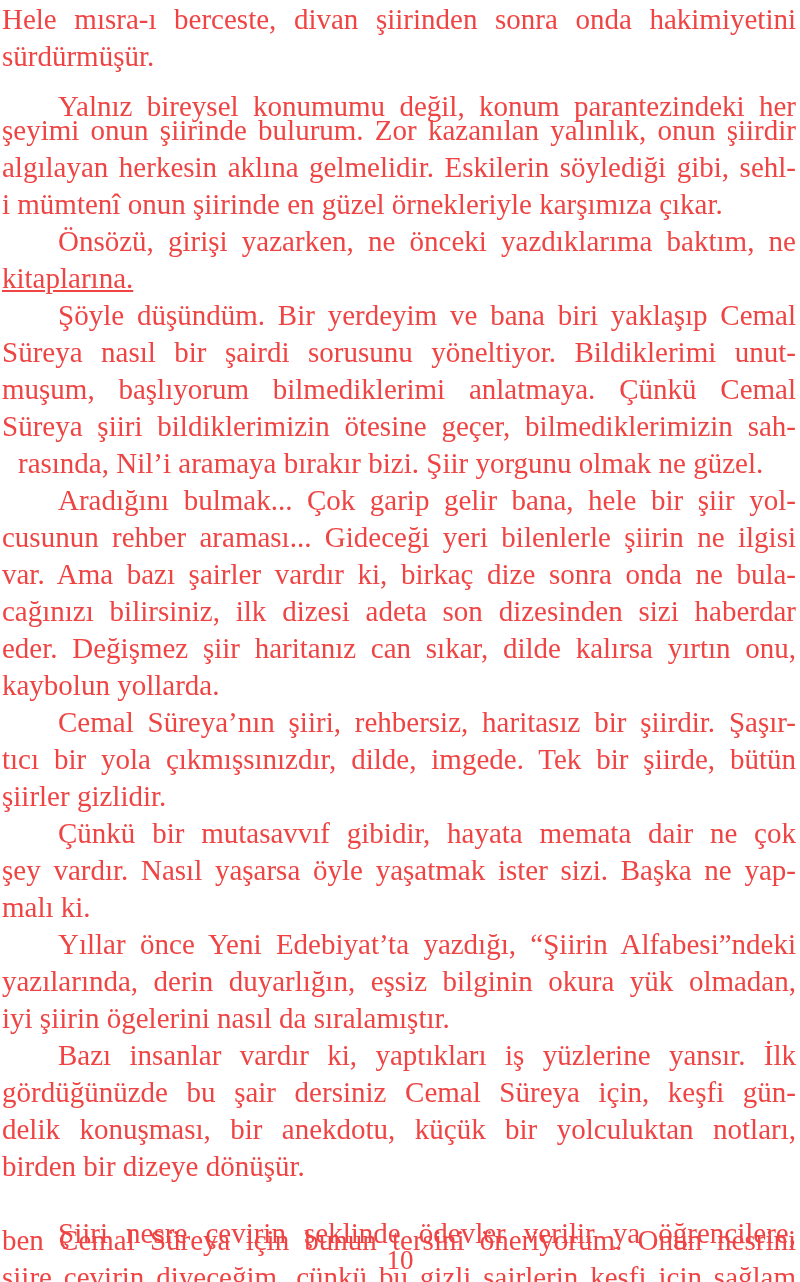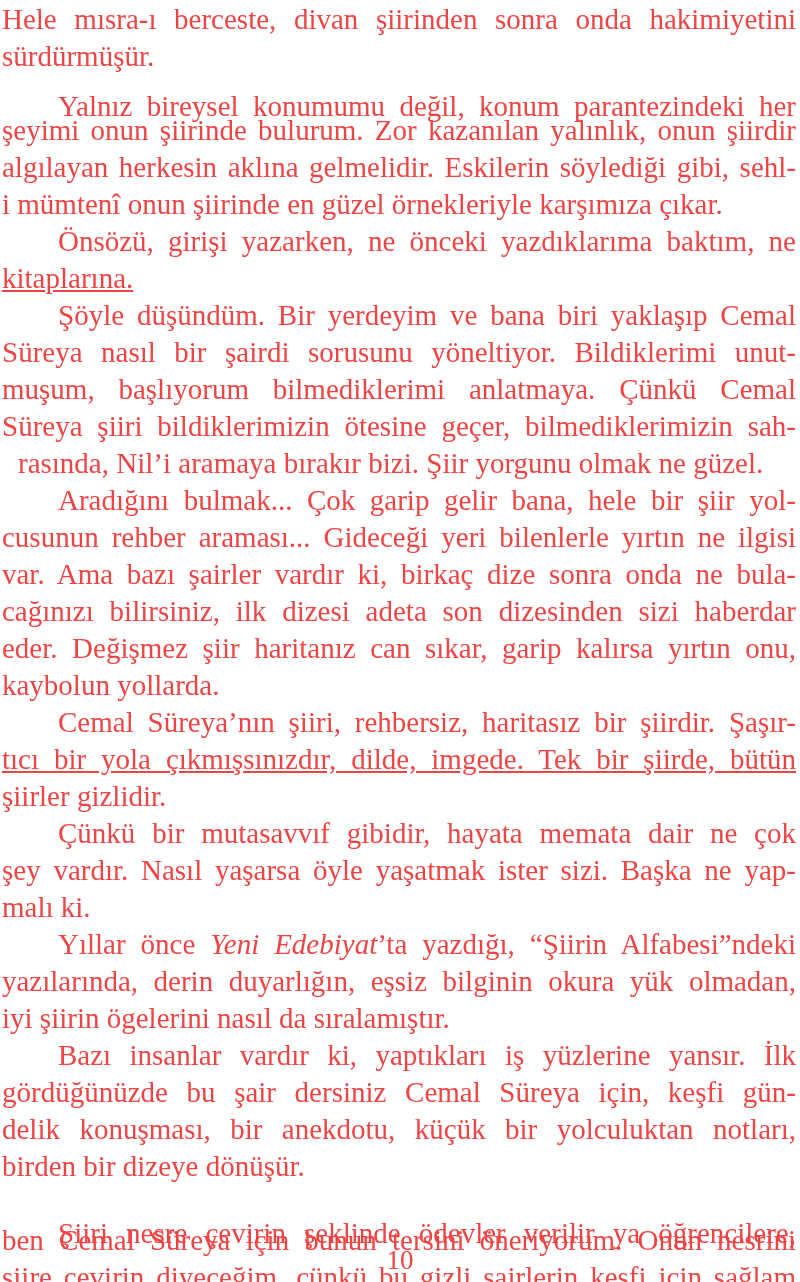--- a/index.html
+++ b/index.html
@@ -15,48 +15,48 @@
     height: 37px; line-height: 37px;
     white-space: nowrap;
     text-align: justify; text-align-last: justify;
   }
   .line.indent { padding-left: 56px; width: 738px; }
   .line.last { text-align-last: left; }
   .page-number {
     position: absolute; left: 0; width: 800px; top: 1243px;
     text-align: center; font-size: 27px; line-height: 34px;
   }
-  .it { font-style: italic; }
+  .it { }
 </style>
 </head>
 <body>
 
 <div class="page">
   <div id="text-body">
       <div class="line" style="top: 1px; white-space: normal; overflow: hidden;">Hele mısra-ı berceste, divan şiirinden sonra onda hakimiyetini</div>
       <div class="line last" style="top: 38px; white-space: normal; overflow: hidden;">sürdürmüşür.</div>
       <div class="line indent" style="top: 88px; white-space: normal; overflow: hidden;">Yalnız bireysel konumumu değil, konum parantezindeki her</div>
       <div class="line" style="top: 112px; white-space: normal; overflow: hidden;">şeyimi onun şiirinde bulurum. Zor kazanılan yalınlık, onun şiirdir</div>
       <div class="line" style="top: 149px; white-space: normal; overflow: hidden;">algılayan herkesin aklına gelmelidir. Eskilerin söylediği gibi, sehl-</div>
       <div class="line last" style="top: 186px; white-space: normal; overflow: hidden;">i mümtenî onun şiirinde en güzel örnekleriyle karşımıza çıkar.</div>
       <div class="line indent" style="top: 223px; white-space: normal; overflow: hidden;">Önsözü, girişi yazarken, ne önceki yazdıklarıma baktım, ne</div>
       <div class="line last" style="top: 260px; white-space: normal; overflow: hidden; text-decoration: underline;">kitaplarına.</div>
       <div class="line indent" style="top: 297px; white-space: normal; overflow: hidden;">Şöyle düşündüm. Bir yerdeyim ve bana biri yaklaşıp Cemal</div>
       <div class="line" style="top: 334px; white-space: normal; overflow: hidden;">Süreya nasıl bir şairdi sorusunu yöneltiyor. Bildiklerimi unut-</div>
       <div class="line" style="top: 371px; white-space: normal; overflow: hidden;">muşum, başlıyorum bilmediklerimi anlatmaya. Çünkü Cemal</div>
       <div class="line" style="top: 408px; white-space: normal; overflow: hidden;">Süreya şiiri bildiklerimizin ötesine geçer, bilmediklerimizin sah-</div>
       <div class="line last" style="top: 445px; white-space: normal; overflow: hidden; margin-left: 16px;">rasında, Nil’i aramaya bırakır bizi. Şiir yorgunu olmak ne güzel.</div>
       <div class="line indent" style="top: 482px; white-space: normal; overflow: hidden;">Aradığını bulmak... Çok garip gelir bana, hele bir şiir yol-</div>
-      <div class="line" style="top: 519px; white-space: normal; overflow: hidden;">cusunun rehber araması... Gideceği yeri bilenlerle yırtın ne ilgisi</div>
+      <div class="line" style="top: 519px; white-space: normal; overflow: hidden;">cusunun rehber araması... Gideceği yeri bilenlerle şiirin ne ilgisi</div>
       <div class="line" style="top: 556px; white-space: normal; overflow: hidden;">var. Ama bazı şairler vardır ki, birkaç dize sonra onda ne bula-</div>
       <div class="line" style="top: 593px; white-space: normal; overflow: hidden;">cağınızı bilirsiniz, ilk dizesi adeta son dizesinden sizi haberdar</div>
-      <div class="line" style="top: 630px; white-space: normal; overflow: hidden;">eder. Değişmez şiir haritanız can sıkar, garip kalırsa yırtın onu,</div>
+      <div class="line" style="top: 630px; white-space: normal; overflow: hidden;">eder. Değişmez şiir haritanız can sıkar, dilde kalırsa yırtın onu,</div>
       <div class="line last" style="top: 667px; white-space: normal; overflow: hidden;">kaybolun yollarda.</div>
       <div class="line indent" style="top: 704px; white-space: normal; overflow: hidden;">Cemal Süreya’nın şiiri, rehbersiz, haritasız bir şiirdir. Şaşır-</div>
-      <div class="line" style="top: 741px; white-space: normal; overflow: hidden; text-decoration: underline;">tıcı bir yola çıkmışsınızdır, dilde, imgede. Tek bir şiirde, bütün</div>
+      <div class="line" style="top: 741px; white-space: normal; overflow: hidden;">tıcı bir yola çıkmışsınızdır, dilde, imgede. Tek bir şiirde, bütün</div>
       <div class="line last" style="top: 778px; white-space: normal; overflow: hidden;">şiirler gizlidir.</div>
       <div class="line indent" style="top: 815px; white-space: normal; overflow: hidden;">Çünkü bir mutasavvıf gibidir, hayata memata dair ne çok</div>
       <div class="line" style="top: 852px; white-space: normal; overflow: hidden;">şey vardır. Nasıl yaşarsa öyle yaşatmak ister sizi. Başka ne yap-</div>
       <div class="line last" style="top: 889px; white-space: normal; overflow: hidden;">malı ki.</div>
       <div class="line indent" style="top: 926px; white-space: normal; overflow: hidden;"><span>Yıllar önce </span><span class="it">Yeni Edebiyat</span><span>’ta yazdığı, “Şiirin Alfabesi”ndeki</span></div>
       <div class="line" style="top: 963px; white-space: normal; overflow: hidden;">yazılarında, derin duyarlığın, eşsiz bilginin okura yük olmadan,</div>
       <div class="line last" style="top: 1000px; white-space: normal; overflow: hidden;">iyi şiirin ögelerini nasıl da sıralamıştır.</div>
       <div class="line indent" style="top: 1037px; white-space: normal; overflow: hidden;">Bazı insanlar vardır ki, yaptıkları iş yüzlerine yansır. İlk</div>
       <div class="line" style="top: 1074px; white-space: normal; overflow: hidden;">gördüğünüzde bu şair dersiniz Cemal Süreya için, keşfi gün-</div>
       <div class="line" style="top: 1111px; white-space: normal; overflow: hidden;">delik konuşması, bir anekdotu, küçük bir yolculuktan notları,</div>

